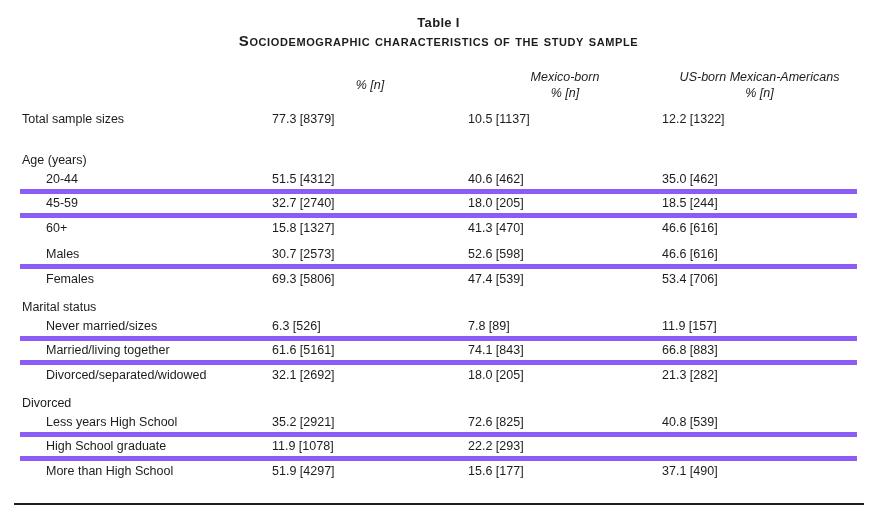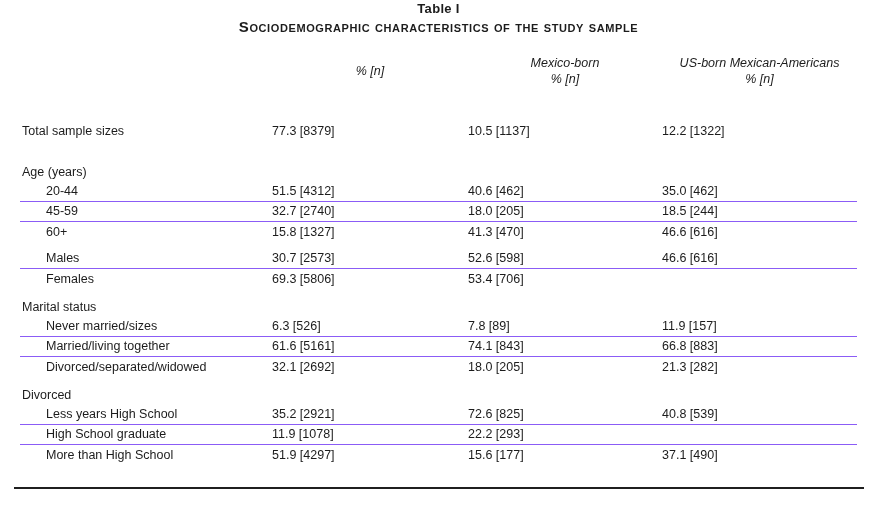--- a/index.html
+++ b/index.html
@@ -8,21 +8,21 @@
     position: relative;
     width: 877px;
     height: 523px;
     background: #ffffff;
     font-family: "Liberation Sans", sans-serif;
     color: #1c1c1c;
     overflow: hidden;
   }
   .title-block { text-align: center; }
   .table-label {
-    padding-top: 1px;
+    padding-top: 15px;
     font-size: 13px;
     font-weight: bold;
     line-height: 16px;
     letter-spacing: 0.3px;
   }
   .table-subtitle {
     font-size: 15px;
     font-weight: bold;
     font-variant: small-caps;
     letter-spacing: 0.6px;
@@ -37,23 +37,23 @@
     grid-template-columns: 252px 196px 194px 195px;
     align-items: center;
   }
   .header-row { margin-top: 18px; }
   .header-cell {
     text-align: center;
     font-style: italic;
     font-size: 12.5px;
     line-height: 16px;
   }
-  .rows { margin-top: 34px; }
+  .rows { margin-top: 8px; }
   .row { height: 20px; line-height: 20px; font-size: 12.5px; }
-  .row.rule { border-bottom: 1px solid #8b5cf6; height: 19px; line-height: 19px; }
+  .row.rule { border-bottom: 5px solid #8b5cf6; height: 19px; line-height: 19px; }
   .row-label { padding-left: 2px; white-space: nowrap; }
   .row.indent .row-label { padding-left: 26px; }
   .row-value { white-space: nowrap; }
   .spacer-row { width: 100%; }
   .bottom-rule {
     margin: 22px 0 0 14px;
     width: 850px;
     border-top: 2px solid #1f1f1f;
   }
 </style>
@@ -119,20 +119,21 @@
         <div class="spacer-row" style="height: 7px;"></div>
         <div class="grid-row row indent rule">
     <div class="row-label">Males</div>
     <div class="row-value">30.7 [2573]</div>
     <div class="row-value">52.6 [598]</div>
     <div class="row-value">46.6 [616]</div>
   </div>
         <div class="grid-row row indent">
     <div class="row-label">Females</div>
     <div class="row-value">69.3 [5806]</div>
+    <div class="row-value">47.4 [539]</div>
     <div class="row-value">53.4 [706]</div>
   </div>
         <div class="spacer-row" style="height: 8px;"></div>
         <div class="grid-row row">
     <div class="row-label">Marital status</div>
     <div></div>
           <div></div>
           <div></div>
   </div>
         <div class="grid-row row indent rule">

